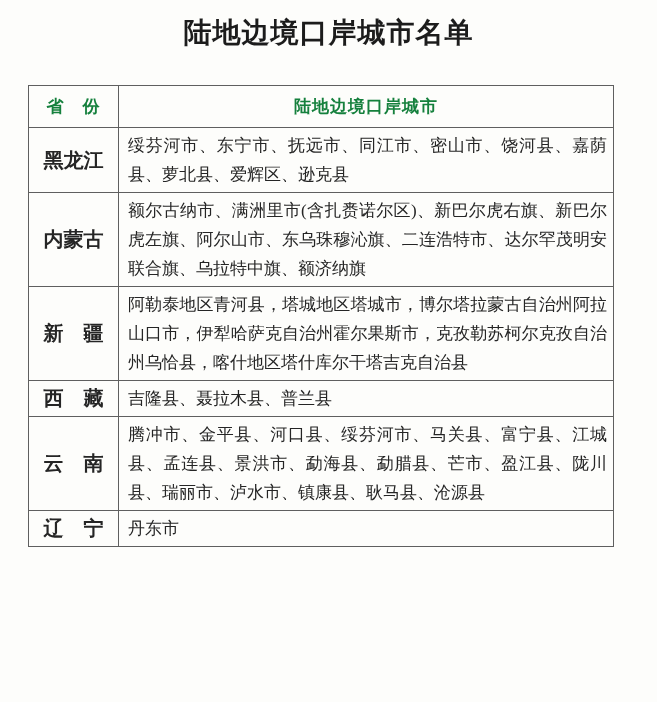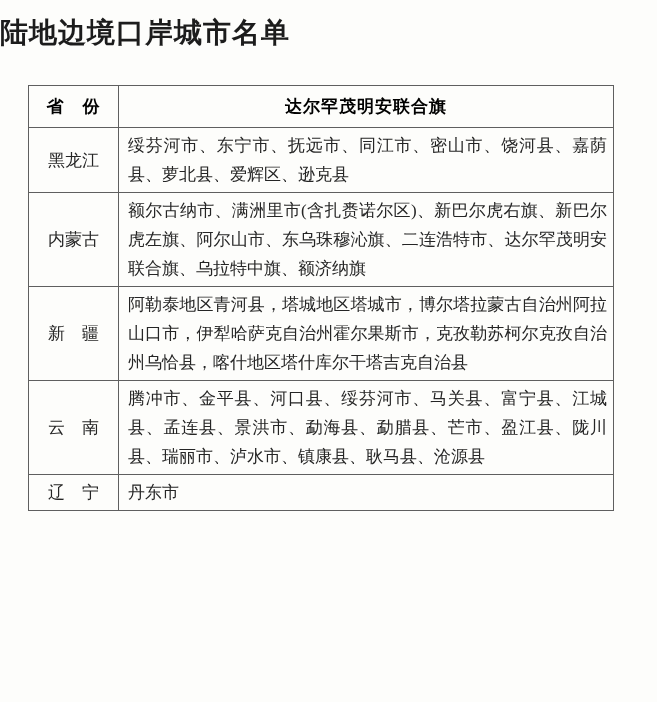--- a/index.html
+++ b/index.html
@@ -16,21 +16,21 @@
   }
   .page {
     position: relative;
     width: 657px;
     height: 702px;
     background: #fdfdfb;
   }
   .doc-title {
     margin: 0;
     padding-top: 14px;
-    text-align: left;
+    text-align: center;
     font-size: 28px;
     font-weight: bold;
     letter-spacing: 1px;
     color: #1c1c1c;
     font-family: "Liberation Serif", "DejaVu Serif", serif;
   }
   table.border-table {
     position: absolute;
     left: 28px;
     top: 85px;
@@ -41,31 +41,32 @@
   table.border-table th,
   table.border-table td {
     border: 1px solid #5f5f5f;
     vertical-align: middle;
   }
   col.col-province { width: 90px; }
   th.header-cell {
     font-family: "Liberation Sans", "DejaVu Sans", sans-serif;
     font-weight: bold;
     font-size: 17px;
-    color: #000000;
+    color: #15803d;
     text-align: center;
     padding: 9px 4px;
     letter-spacing: 1px;
   }
   td.province-cell {
-    font-size: 17px;
+    font-size: 20px;
     text-align: center;
     color: #252525;
     padding: 3px 2px;
     white-space: nowrap;
+    font-weight: bold;
   }
   td.cities-cell {
     font-size: 17px;
     line-height: 29px;
     color: #252525;
     padding: 3px 6px 3px 9px;
     text-align: justify;
     word-break: break-all;
   }
 </style>
@@ -77,37 +78,41 @@
   <h1 class="doc-title">陆地边境口岸城市名单</h1>
 
   <table class="border-table">
     <colgroup>
       <col class="col-province">
       <col class="col-cities">
     </colgroup>
     <thead>
       <tr>
         <th class="header-cell">省　份</th>
-        <th class="header-cell">达尔罕茂明安联合旗</th>
+        <th class="header-cell">陆地边境口岸城市</th>
       </tr>
     </thead>
     <tbody>
       <tr>
         <td class="province-cell">黑龙江</td>
         <td class="cities-cell">绥芬河市、东宁市、抚远市、同江市、密山市、饶河县、嘉荫县、萝北县、爱辉区、逊克县</td>
       </tr>
       <tr>
         <td class="province-cell">内蒙古</td>
         <td class="cities-cell">额尔古纳市、满洲里市(含扎赉诺尔区)、新巴尔虎右旗、新巴尔虎左旗、阿尔山市、东乌珠穆沁旗、二连浩特市、达尔罕茂明安联合旗、乌拉特中旗、额济纳旗</td>
       </tr>
       <tr>
         <td class="province-cell">新　疆</td>
         <td class="cities-cell">阿勒泰地区青河县，塔城地区塔城市，博尔塔拉蒙古自治州阿拉山口市，伊犁哈萨克自治州霍尔果斯市，克孜勒苏柯尔克孜自治州乌恰县，喀什地区塔什库尔干塔吉克自治县</td>
       </tr>
       <tr>
+        <td class="province-cell">西　藏</td>
+        <td class="cities-cell">吉隆县、聂拉木县、普兰县</td>
+      </tr>
+      <tr>
         <td class="province-cell">云　南</td>
         <td class="cities-cell">腾冲市、金平县、河口县、绥芬河市、马关县、富宁县、江城县、孟连县、景洪市、勐海县、勐腊县、芒市、盈江县、陇川县、瑞丽市、泸水市、镇康县、耿马县、沧源县</td>
       </tr>
       <tr>
         <td class="province-cell">辽　宁</td>
         <td class="cities-cell">丹东市</td>
       </tr>
     </tbody>
   </table>
 

